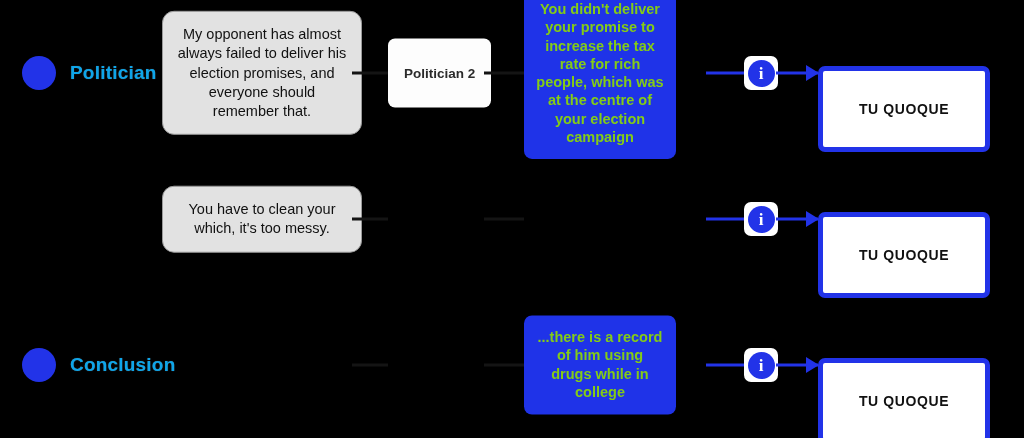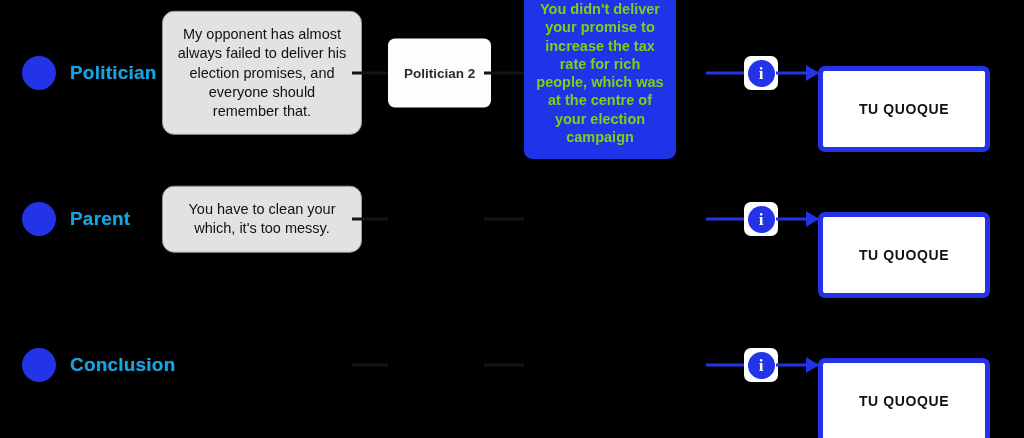--- a/index.html
+++ b/index.html
@@ -230,24 +230,20 @@
       <div class="info-circle">i</div>
     </div>
 
     <div class="seg-blue seg-d"></div>
     <div class="arrowhead"></div>
 
     <div class="result-box">TU QUOQUE</div>
   </div>
 
   <div class="row row-1">
-    <div class="actor">
-      <div class="actor-dot"></div>
-      <div class="actor-label">Parent</div>
-    </div>
 
     <div class="grey-box">You have to clean your which, it's too messy.</div>
 
     <div class="seg seg-a"></div>
 
 
     <div class="seg seg-b"></div>
 
 
     <div class="seg-blue seg-c"></div>
@@ -267,20 +263,21 @@
       <div class="actor-dot"></div>
       <div class="actor-label">Conclusion</div>
     </div>
 
 
     <div class="seg seg-a"></div>
 
 
     <div class="seg seg-b"></div>
 
+    <div class="blue-box">...there is a record of him using drugs while in college</div>
 
     <div class="seg-blue seg-c"></div>
 
     <div class="info-badge">
       <div class="info-circle">i</div>
     </div>
 
     <div class="seg-blue seg-d"></div>
     <div class="arrowhead"></div>
 

